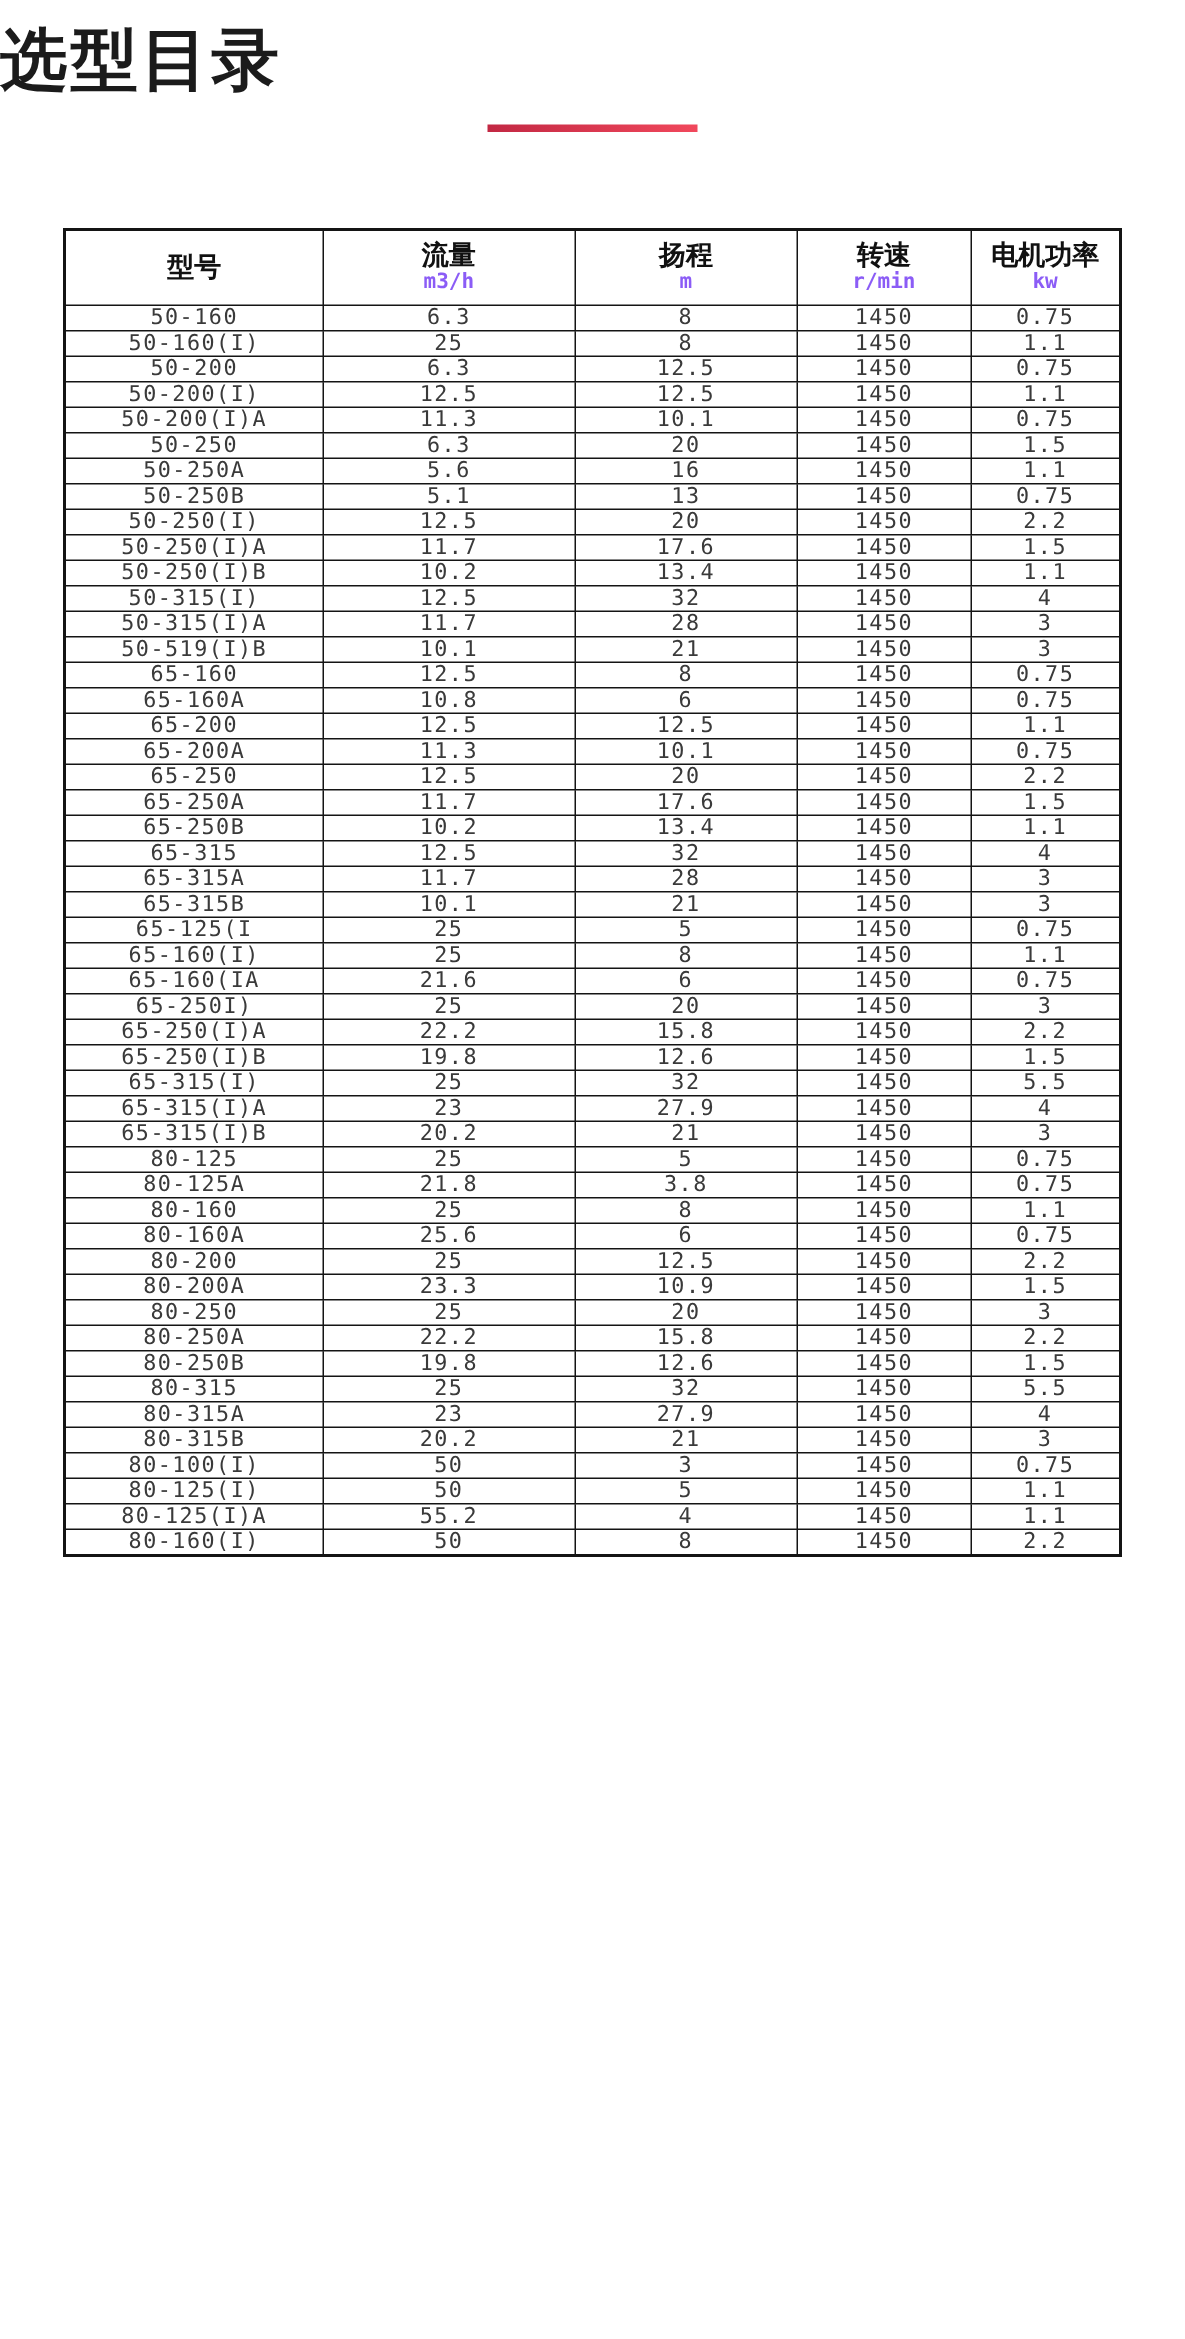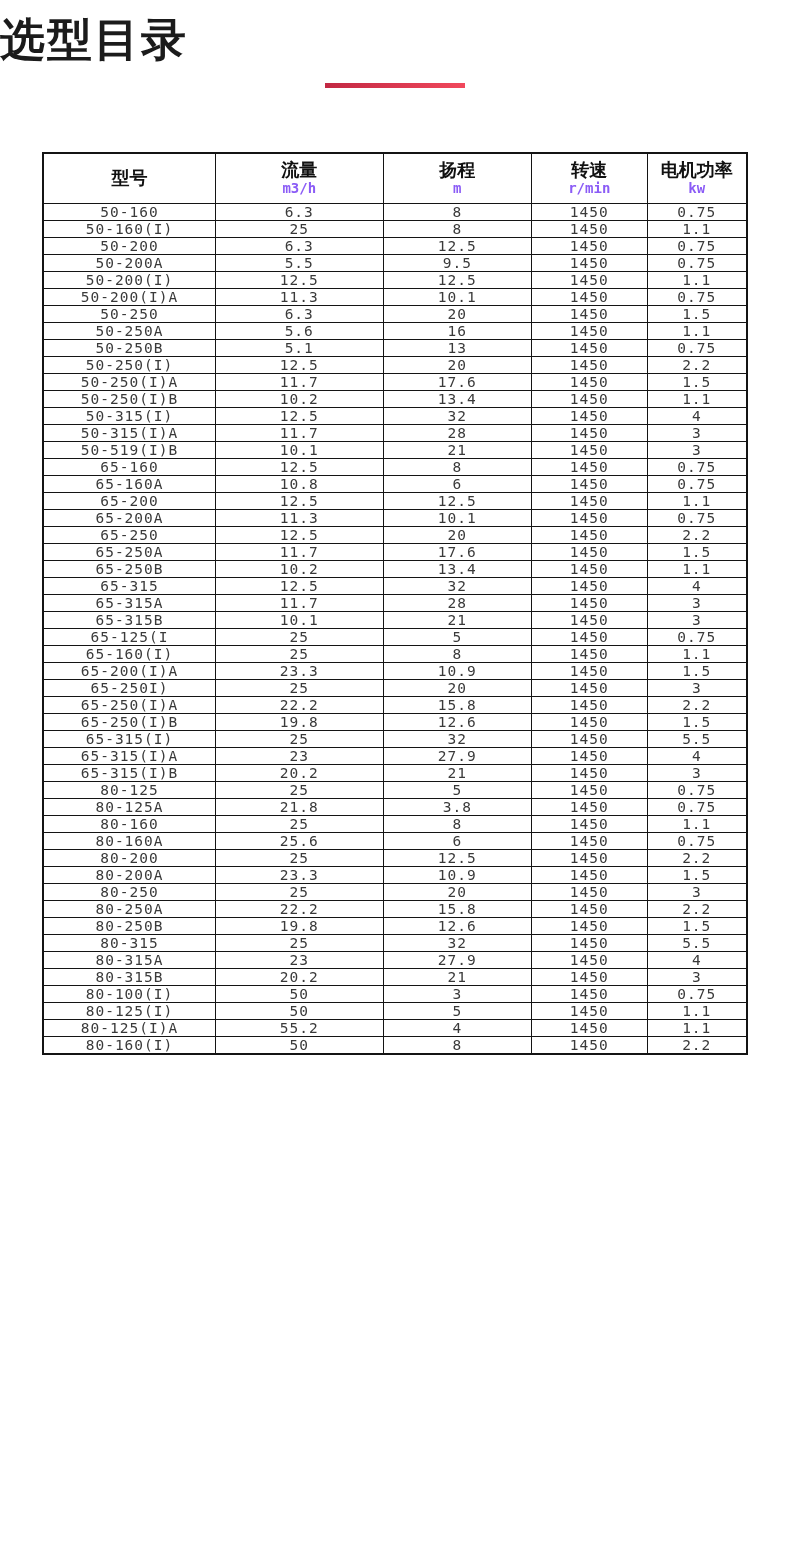--- a/index.html
+++ b/index.html
@@ -128,27 +128,20 @@
           <td>1.1</td>
         </tr>
         <tr>
           <td>50-200</td>
           <td>6.3</td>
           <td>12.5</td>
           <td>1450</td>
           <td>0.75</td>
         </tr>
         <tr>
-          <td>50-200A</td>
-          <td>5.5</td>
-          <td>9.5</td>
-          <td>1450</td>
-          <td>0.75</td>
-        </tr>
-        <tr>
           <td>50-200(I)</td>
           <td>12.5</td>
           <td>12.5</td>
           <td>1450</td>
           <td>1.1</td>
         </tr>
         <tr>
           <td>50-200(I)A</td>
           <td>11.3</td>
           <td>10.1</td>
@@ -296,25 +289,25 @@
           <td>0.75</td>
         </tr>
         <tr>
           <td>65-160(I)</td>
           <td>25</td>
           <td>8</td>
           <td>1450</td>
           <td>1.1</td>
         </tr>
         <tr>
-          <td>65-200(I)A</td>
-          <td>23.3</td>
-          <td>10.9</td>
-          <td>1450</td>
-          <td>1.5</td>
+          <td>65-160(IA</td>
+          <td>21.6</td>
+          <td>6</td>
+          <td>1450</td>
+          <td>0.75</td>
         </tr>
         <tr>
           <td>65-250I)</td>
           <td>25</td>
           <td>20</td>
           <td>1450</td>
           <td>3</td>
         </tr>
         <tr>
           <td>65-250(I)A</td>

